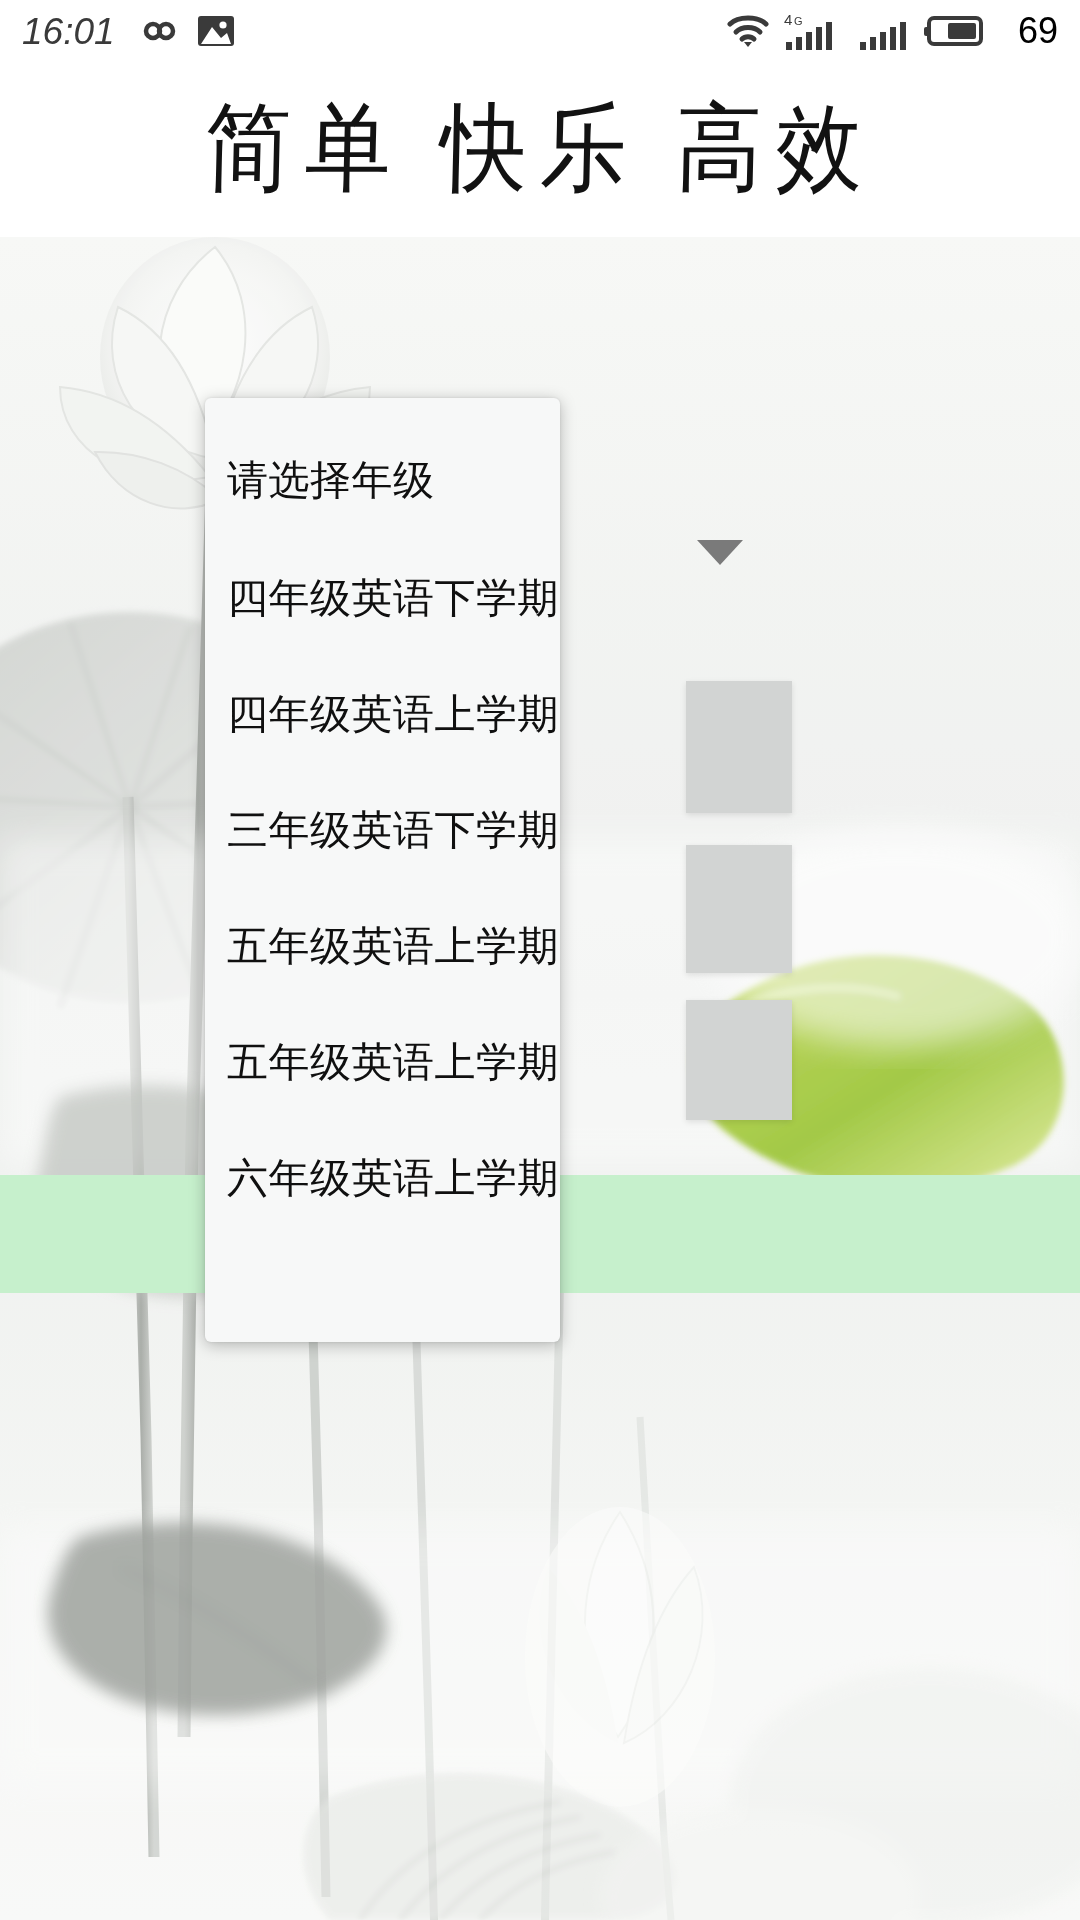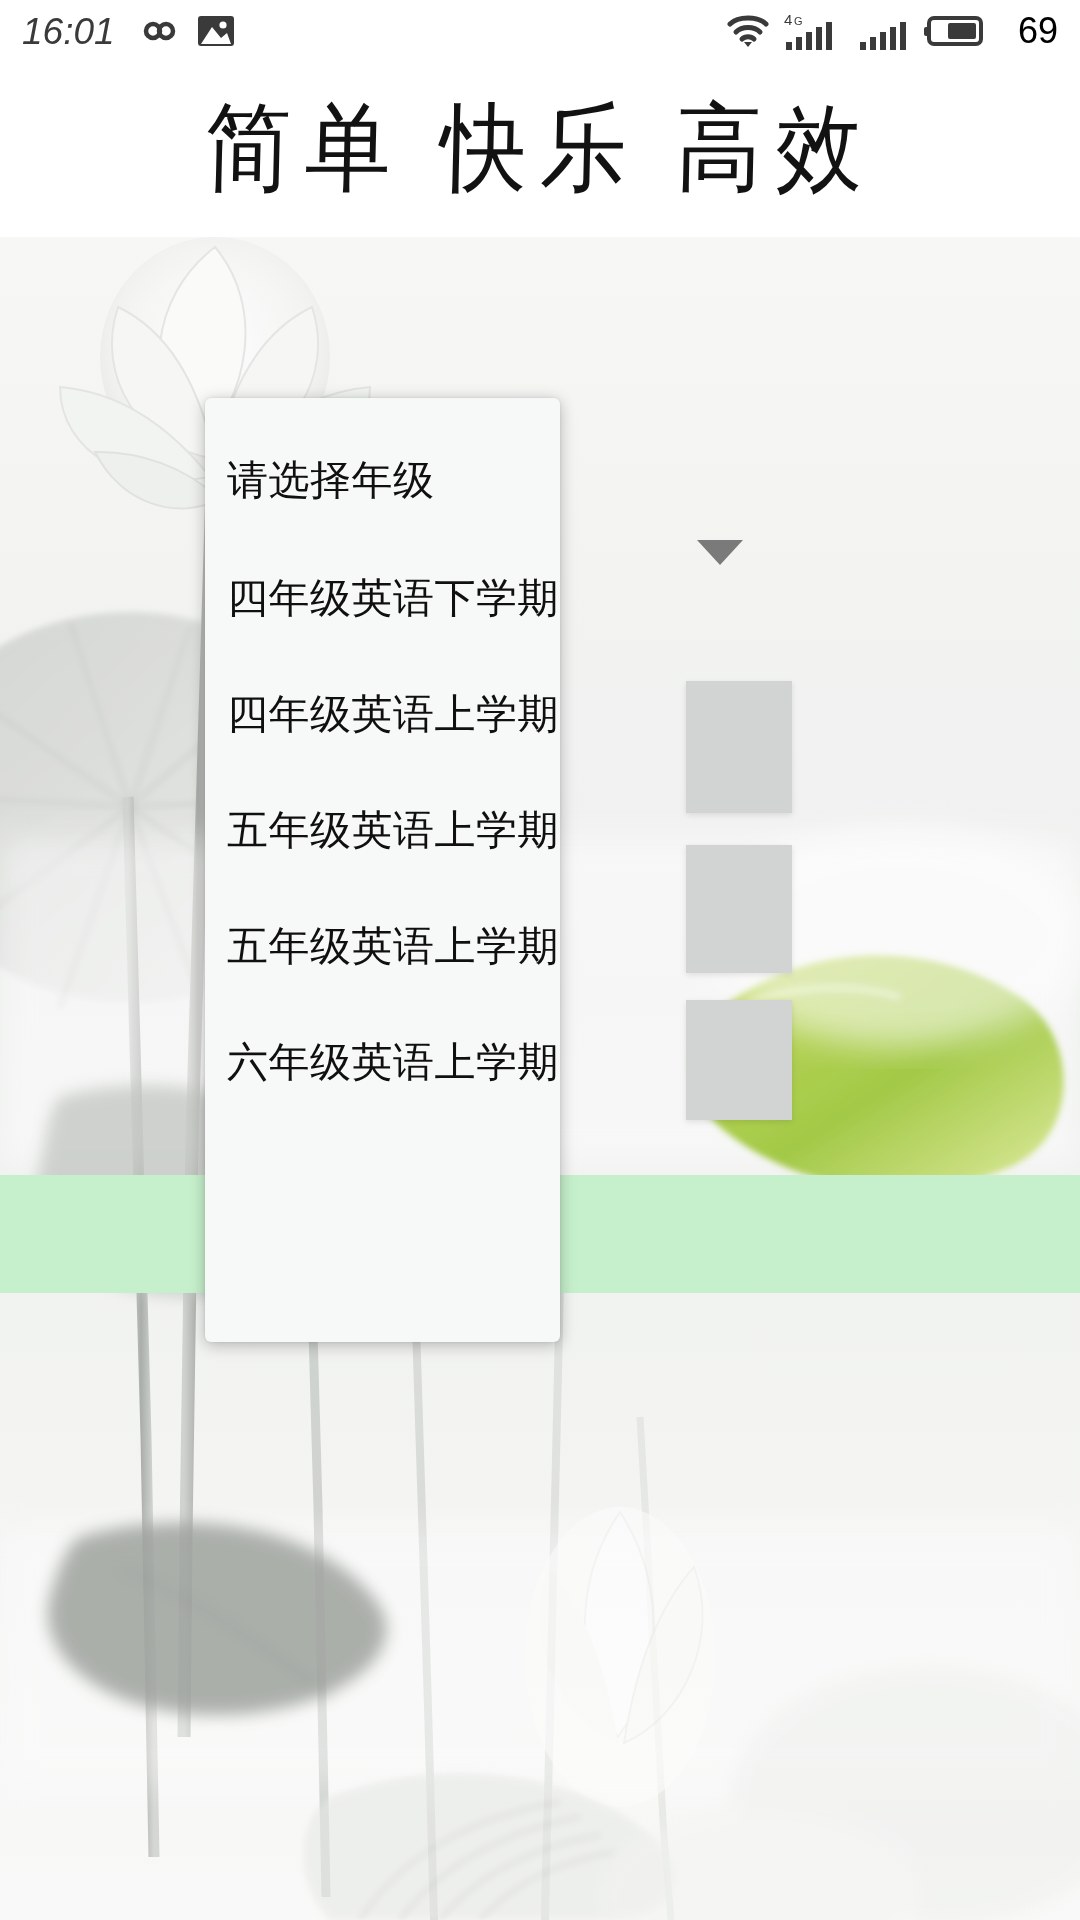--- a/index.html
+++ b/index.html
@@ -216,20 +216,21 @@
   <div class="gray-box gb1"></div>
   <div class="gray-box gb2"></div>
   <div class="gray-box gb3"></div>
 
   <div class="dd-arrow"></div>
 
   <div class="dropdown-panel">
     <div class="dd-item">请选择年级</div>
     <div class="dd-item">四年级英语下学期</div>
     <div class="dd-item">四年级英语上学期</div>
+    <div class="dd-item">三年级英语下学期</div>
     <div class="dd-item">五年级英语上学期</div>
     <div class="dd-item">五年级英语上学期</div>
     <div class="dd-item">六年级英语上学期</div>
   </div>
 
   <div class="header-band">
     <div class="header-title">简单 快乐 高效</div>
   </div>
 
   <div class="statusbar">

